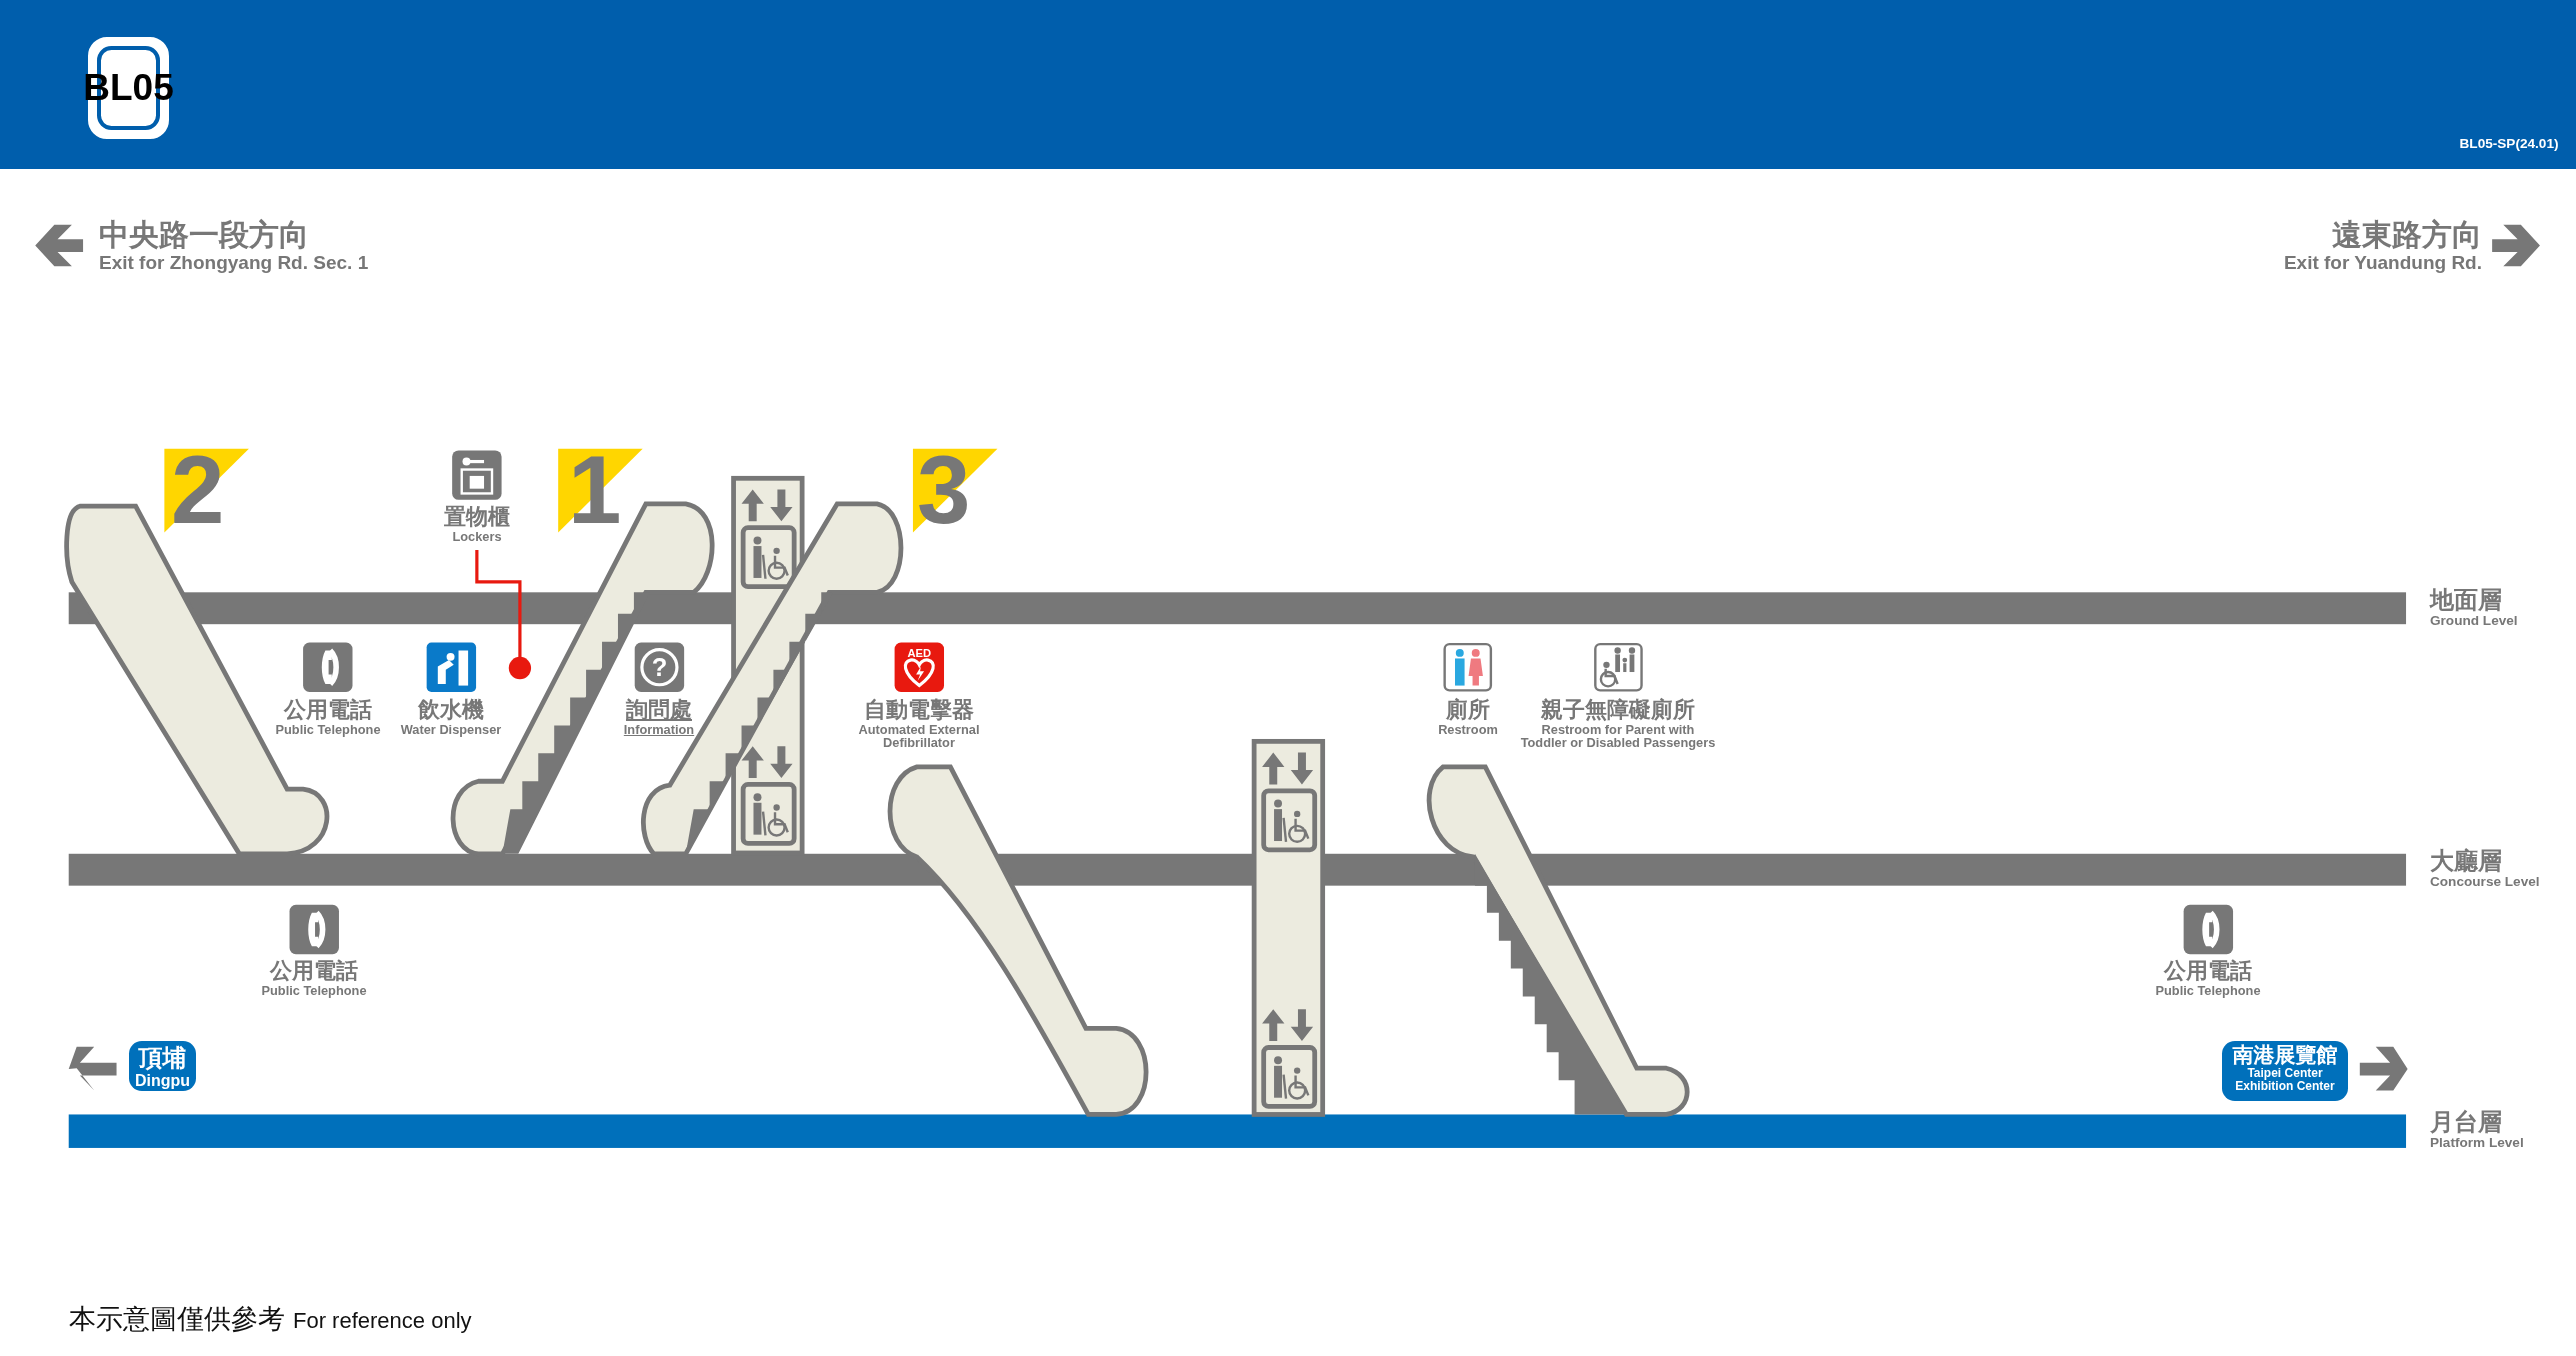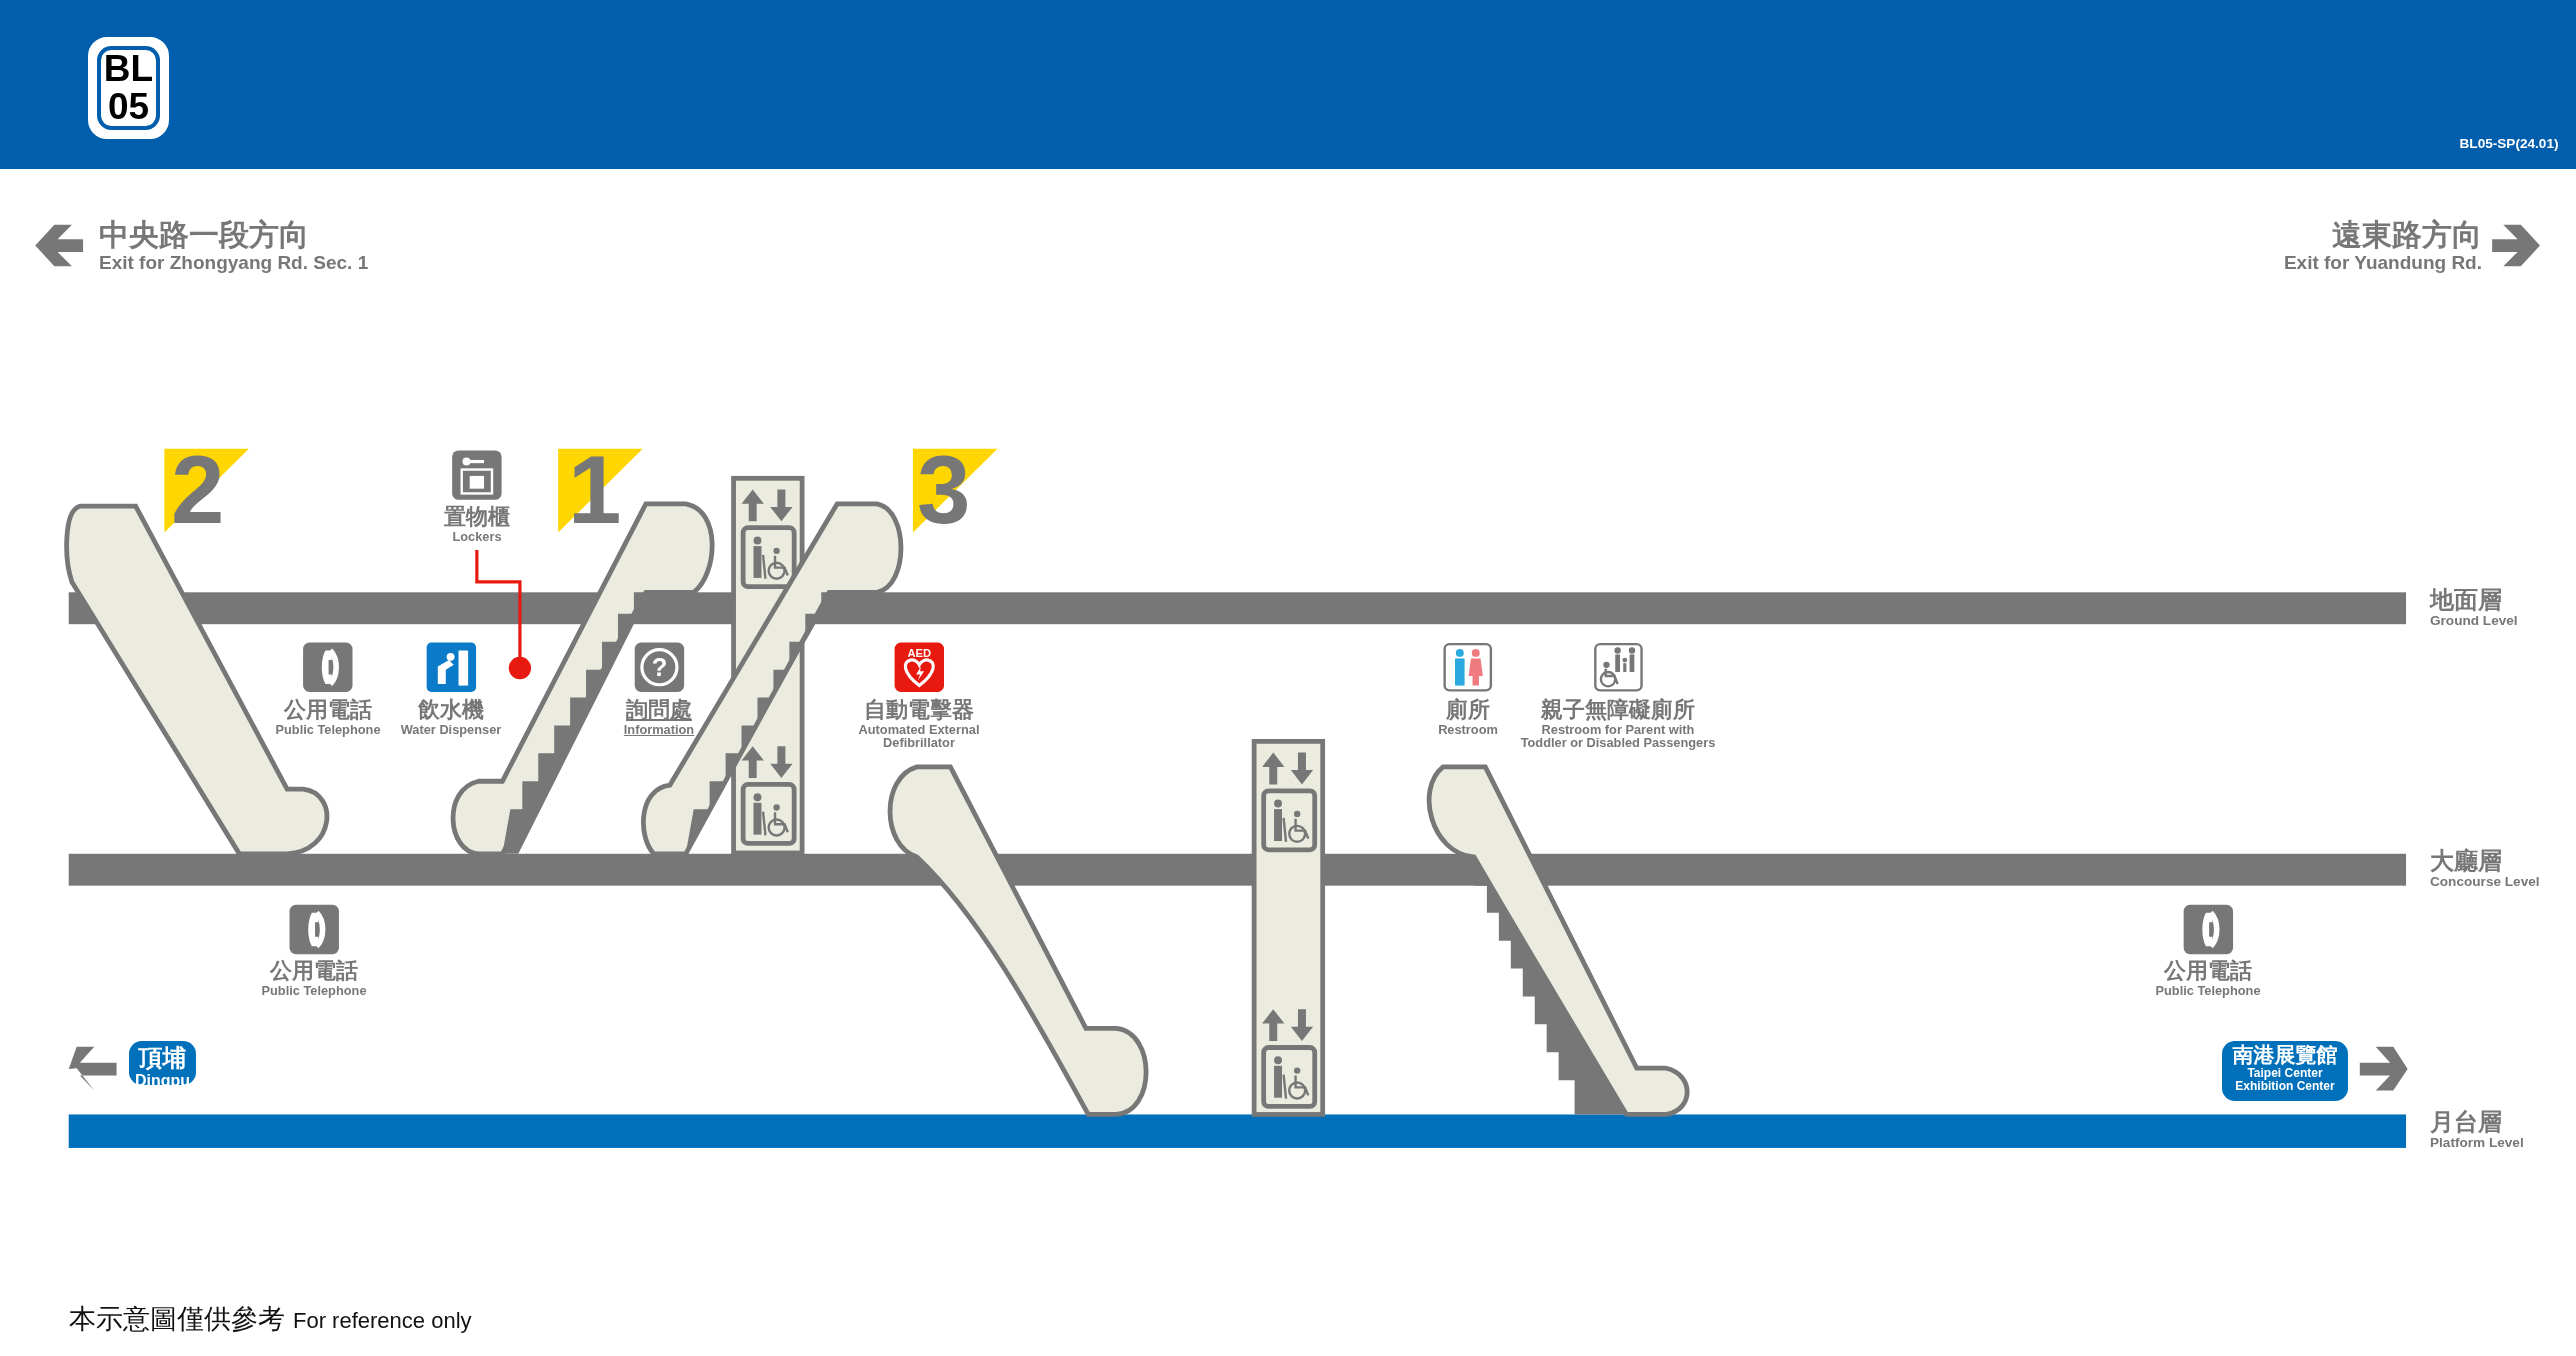--- a/index.html
+++ b/index.html
@@ -1,19 +1,19 @@
 <!DOCTYPE html>
 <html style="font-size:12.8px"><head>
 <meta charset="utf-8">
 <style>
   html,body{margin:0;padding:0;background:#fff;}
   body{width:2576px;height:1356px;position:relative;overflow:hidden;font-family:"Liberation Sans","DejaVu Sans",sans-serif;}
   .header{position:absolute;left:0;top:0;width:2576px;height:169px;background:#005eac;}
   .badge{position:absolute;left:88px;top:37px;width:81px;height:102px;background:#fff;border-radius:19px;box-sizing:border-box;border:4px solid #fff;}
-  .badge-inner{position:absolute;left:4.8px;top:4.8px;right:4.8px;bottom:4.8px;border:4px solid #005eac;border-radius:14.4px;display:flex;flex-direction:column;align-items:center;justify-content:center;}
+  .badge-inner{position:absolute;left:4.8px;top:4.8px;right:4.8px;bottom:4.8px;border:4px solid #005eac;border-radius:14.4px;display:flex;flex-direction:row;align-items:center;justify-content:center;}
   .badge-inner span{font-size:37px;font-weight:bold;line-height:38px;color:#000;}
   .title-zh{position:absolute;left:204px;top:30px;font-size:62px;font-weight:bold;color:#fff;letter-spacing:1.6px;line-height:72px;white-space:nowrap;}
   .title-en{position:absolute;left:204px;top:102px;font-size:37px;font-weight:bold;color:#fff;line-height:45px;white-space:nowrap;}
   .code{position:absolute;right:17.5px;top:136px;font-size:13.6px;font-weight:bold;color:#fff;}
   .dir{position:absolute;color:#777;font-weight:bold;}
   .dir .zh{font-size:30px;line-height:35px;white-space:nowrap;}
   .dir .en{font-size:19px;line-height:22px;white-space:nowrap;}
   .lvl{position:absolute;left:2430px;color:#777;font-weight:bold;}
   .lvl .zh{font-size:24px;line-height:27px;}
   .lvl .en{font-size:13.6px;line-height:16px;white-space:nowrap;}
@@ -227,21 +227,21 @@
 </div>
 <div class="fac" style="left:314px;top:958px;">
   <div class="zh">公用電話</div>
   <div class="en">Public Telephone</div>
 </div>
 <div class="fac" style="left:2208px;top:958px;">
   <div class="zh">公用電話</div>
   <div class="en">Public Telephone</div>
 </div>
 
-<div class="dest" style="left:129px;top:1041px;width:67px;height:44px;padding-top:3.2px;">
+<div class="dest" style="left:129px;top:1041px;width:67px;height:50px;padding-top:3.2px;">
   <div style="font-size:24px;line-height:27px;">頂埔</div>
   <div style="font-size:16px;line-height:19px;">Dingpu</div>
 </div>
 <div class="dest" style="left:2222px;top:1041px;width:126px;height:60px;padding-top:2.4px;">
   <div style="font-size:21px;line-height:24px;">南港展覽館</div>
   <div style="font-size:12px;line-height:12.8px;">Taipei Center</div>
   <div style="font-size:12px;line-height:12.8px;">Exhibition Center</div>
 </div>
 
 <div class="footer">

